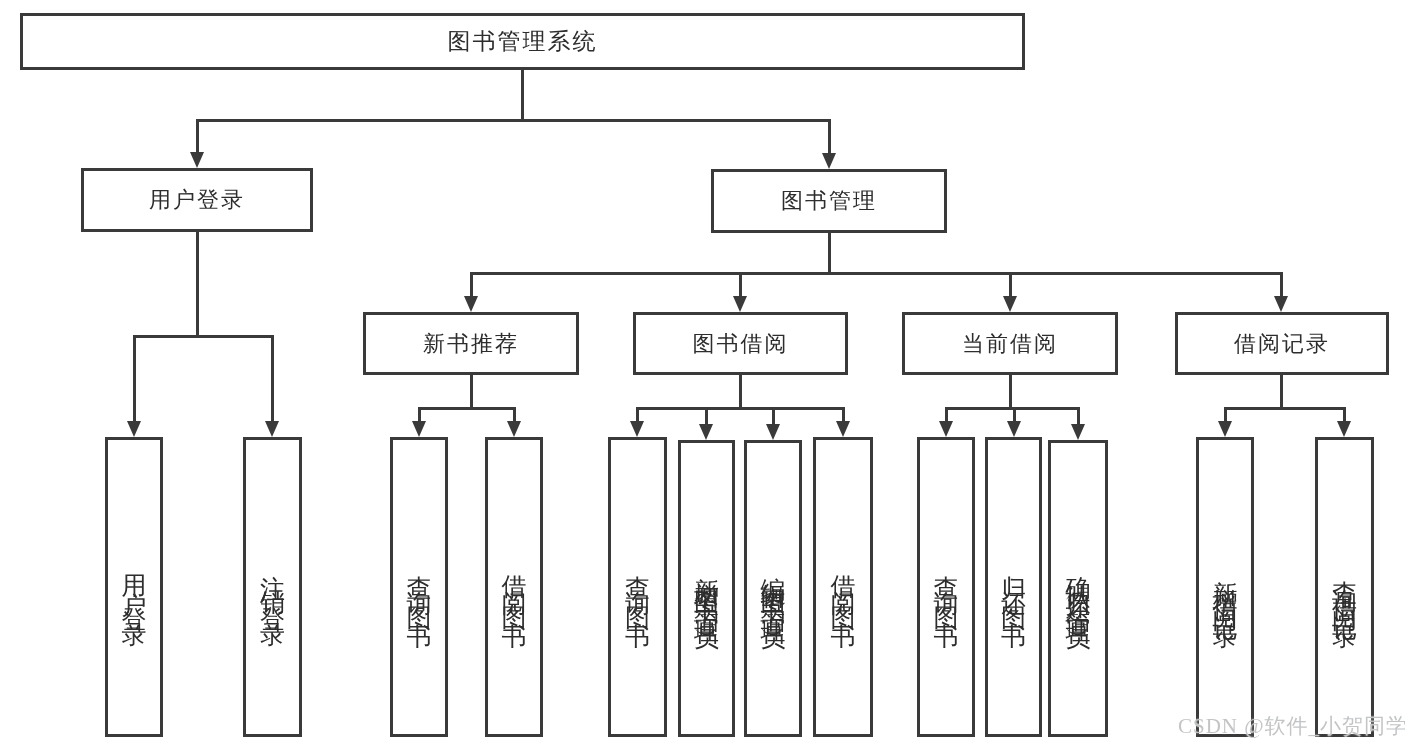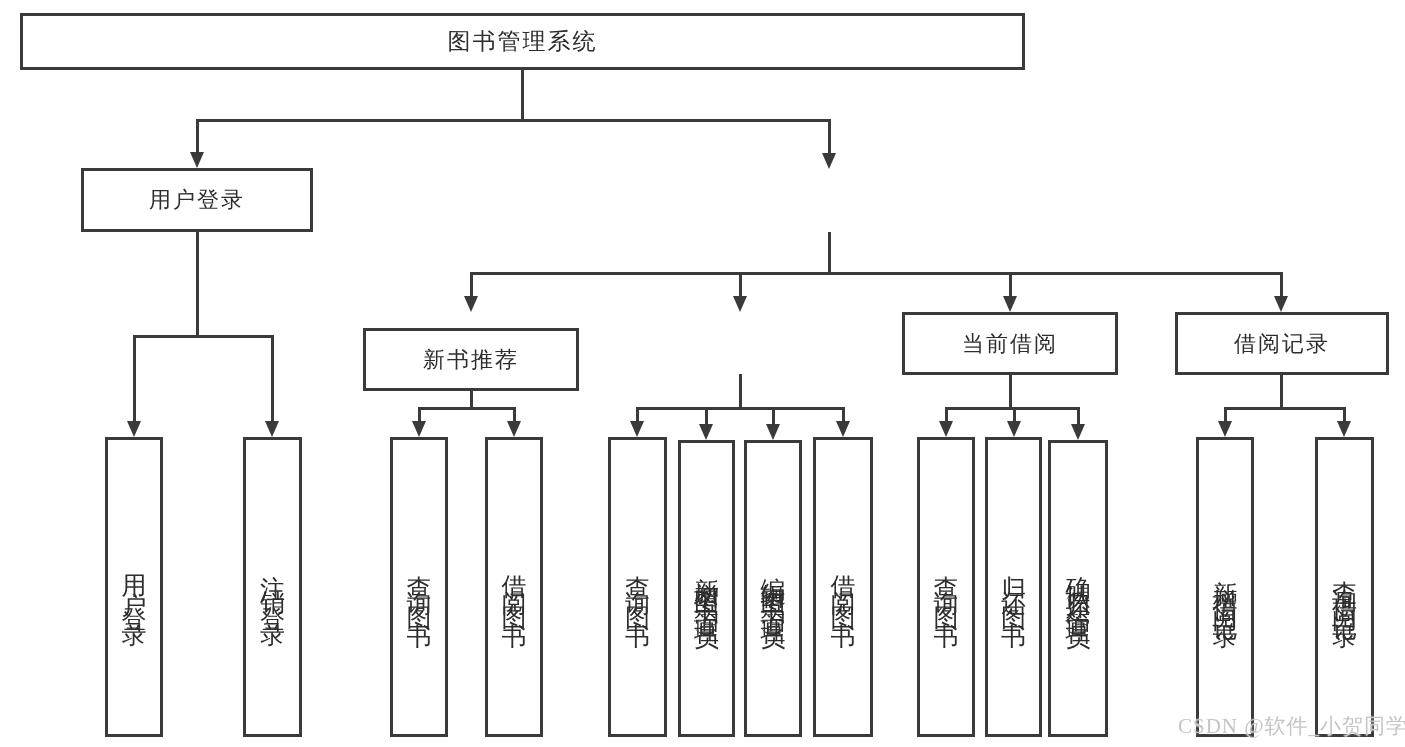--- a/index.html
+++ b/index.html
@@ -24,21 +24,21 @@
   .leaf { top:437px; height:300px; }
   .leaf-long { top:440px; height:297px; }
   .sp4 { letter-spacing:16px; }
   .sp6 { letter-spacing:9px;  }
   .sp9 { letter-spacing:7px;  }
 
   
   #n-root { left:20px;  top:13px;  width:1005px; height:57px; font-size:23px; }
   #n-b0   { left:81px;  top:168px; width:232px;  height:64px; }
   #n-b1   { left:711px; top:169px; width:236px;  height:64px; }
-  #n-c0   { left:363px; top:312px; width:216px;  height:63px;margin-top:16px; }
+  #n-c0   { left:363px; top:312px; width:216px;  height:63px; }
   #n-c1   { left:633px; top:312px; width:215px;  height:63px; }
   #n-c2   { left:902px; top:312px; width:216px;  height:63px; }
   #n-c3   { left:1175px;top:312px; width:214px;  height:63px; }
 
   #l-a0 { left:105px;  width:58px; }
   #l-a1 { left:243px;  width:59px; }
   #l-b0 { left:390px;  width:58px; }
   #l-b1 { left:485px;  width:58px; }
   #l-c0 { left:608px;  width:59px; }
   #l-c1 { left:678px;  width:57px; }
@@ -183,22 +183,24 @@
   <div class="vl" id="v-c3d"></div>
   <div class="hl" id="h-e"></div>
   <div class="vl" id="v-ee0"></div>
   <div class="ar" id="a-ee0"></div>
   <div class="vl" id="v-ee1"></div>
   <div class="ar" id="a-ee1"></div>
 
   <div class="box h" id="n-root">图书管理系统</div>
 
   <div class="box h" id="n-b0">用户登录</div>
+  <div class="box h" id="n-b1">图书管理</div>
 
   <div class="box h" id="n-c0">新书推荐</div>
+  <div class="box h" id="n-c1">图书借阅</div>
   <div class="box h" id="n-c2">当前借阅</div>
   <div class="box h" id="n-c3">借阅记录</div>
 
   <div class="box v leaf sp4" id="l-a0">用户登录</div>
   <div class="box v leaf sp4" id="l-a1">注销登录</div>
 
   <div class="box v leaf sp4" id="l-b0">查询图书</div>
   <div class="box v leaf sp4" id="l-b1">借阅图书</div>
 
   <div class="box v leaf sp4" id="l-c0">查询图书</div>

